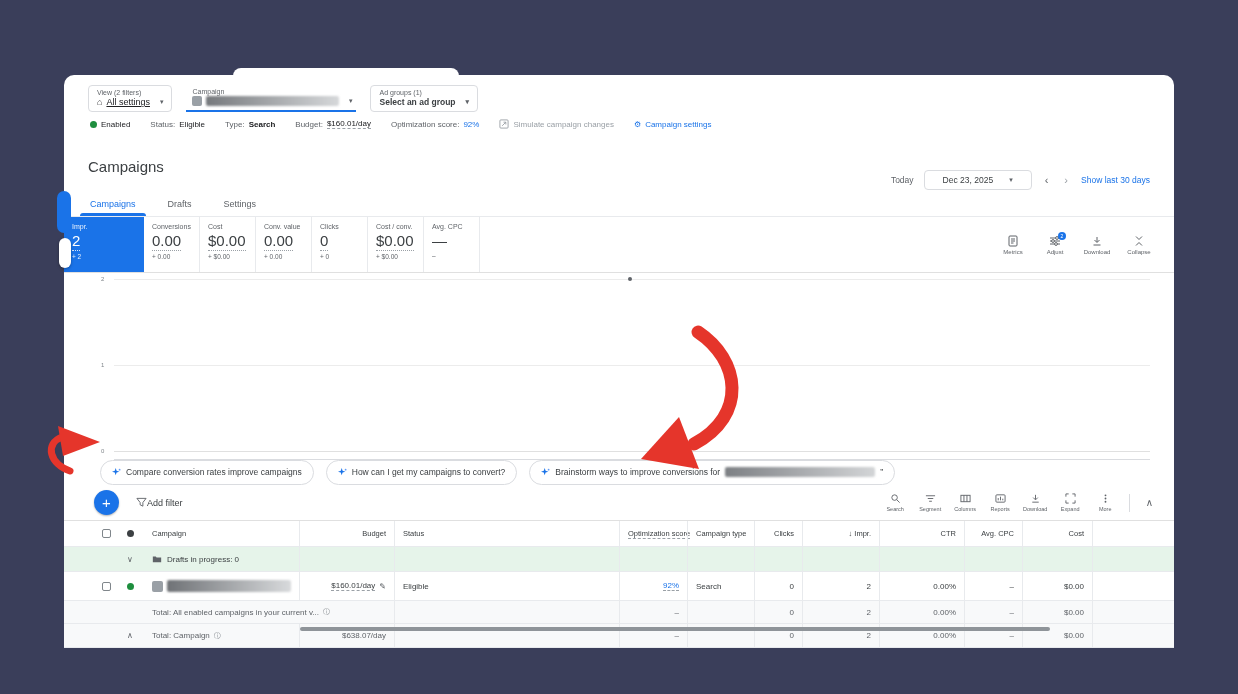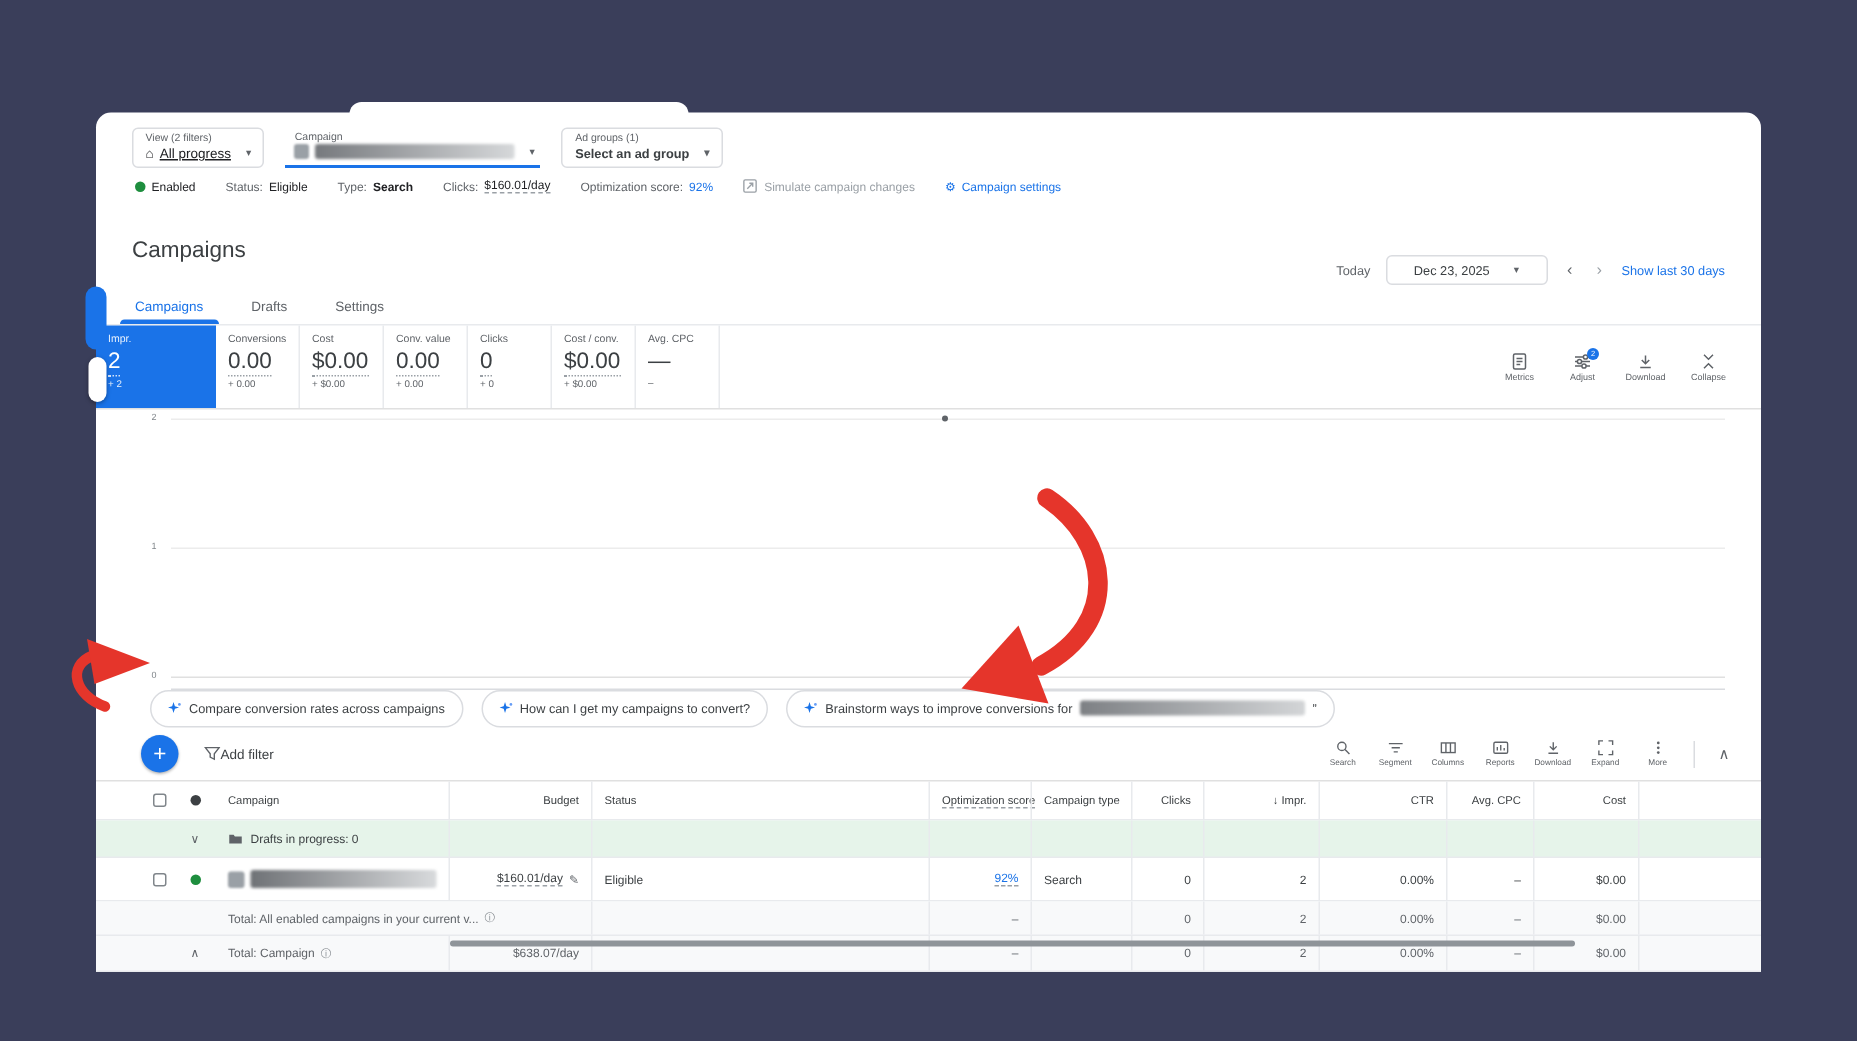--- a/index.html
+++ b/index.html
@@ -114,21 +114,21 @@
 <div class="app">
   <div class="campaign-pop"></div>
   <div class="handle-blue"></div>
   <div class="handle-white"></div>
 
   <div class="topbar">
     <div class="sel">
       <div class="sel-mini">View (2 filters)</div>
       <div class="sel-val">
         <span>⌂</span>
-        <span class="u">All progress</span>
+        <span class="u">All settings</span>
         <span class="caret">▾</span>
       </div>
     </div>
     <div class="sel campaign-sel" style="border:none;border-bottom:2px solid #1a73e8;border-radius:0;">
       <div class="sel-mini">Campaign</div>
       <div class="sel-val">
         <span class="blur-sq"></span>
         <span class="blur-bar"></span>
         <span class="caret">▾</span>
       </div>
@@ -149,21 +149,21 @@
     </span>
     <span class="sb-item">
       <span>Status:</span>
       <span class="sb-dark">Eligible</span>
     </span>
     <span class="sb-item">
       <span>Type:</span>
       <span class="sb-bold">Search</span>
     </span>
     <span class="sb-item">
-      <span>Clicks:</span>
+      <span>Budget:</span>
       <span class="sb-dark dash-u">$160.01/day</span>
     </span>
     <span class="sb-item">
       <span>Optimization score:</span>
       <span class="blue">92%</span>
     </span>
     <span class="sb-item disabled">
       <svg viewBox="0 0 11 11" width="10" height="10">
           <rect x="1" y="1" width="9" height="9" rx="1" fill="none" stroke="#9aa0a6" stroke-width="1"></rect>
           <path d="M3.5 7.5 L7.5 3.5 M5 3.5 H7.5 V6" fill="none" stroke="#9aa0a6" stroke-width="1"></path>
@@ -276,21 +276,21 @@
     <div class="gline axis" style="top:186px"></div>
     <div class="datapoint"></div>
   </div>
 
   <div class="chips">
     <div class="chip">
       <svg viewBox="0 0 11 11">
           <path d="M4.5 0 L5.6 3.4 L9 4.5 L5.6 5.6 L4.5 9 L3.4 5.6 L0 4.5 L3.4 3.4 Z" fill="#1a73e8"></path>
           <circle cx="9.3" cy="2" r="1.1" fill="#669df6"></circle>
         </svg>
-      <span>Compare conversion rates across campaigns</span>
+      <span>Compare conversion rates improve campaigns</span>
     </div>
     <div class="chip">
       <svg viewBox="0 0 11 11">
           <path d="M4.5 0 L5.6 3.4 L9 4.5 L5.6 5.6 L4.5 9 L3.4 5.6 L0 4.5 L3.4 3.4 Z" fill="#1a73e8"></path>
           <circle cx="9.3" cy="2" r="1.1" fill="#669df6"></circle>
         </svg>
       <span>How can I get my campaigns to convert?</span>
     </div>
     <div class="chip">
       <svg viewBox="0 0 11 11">

